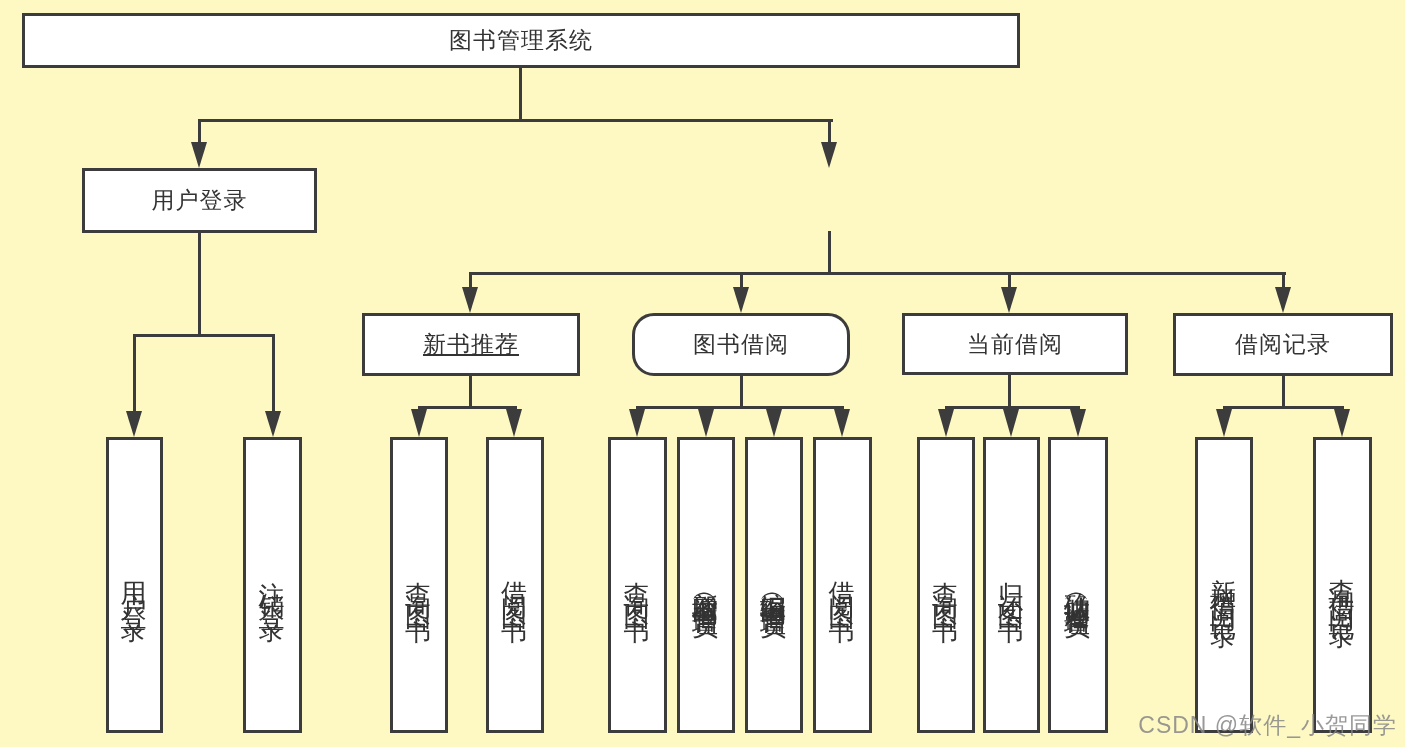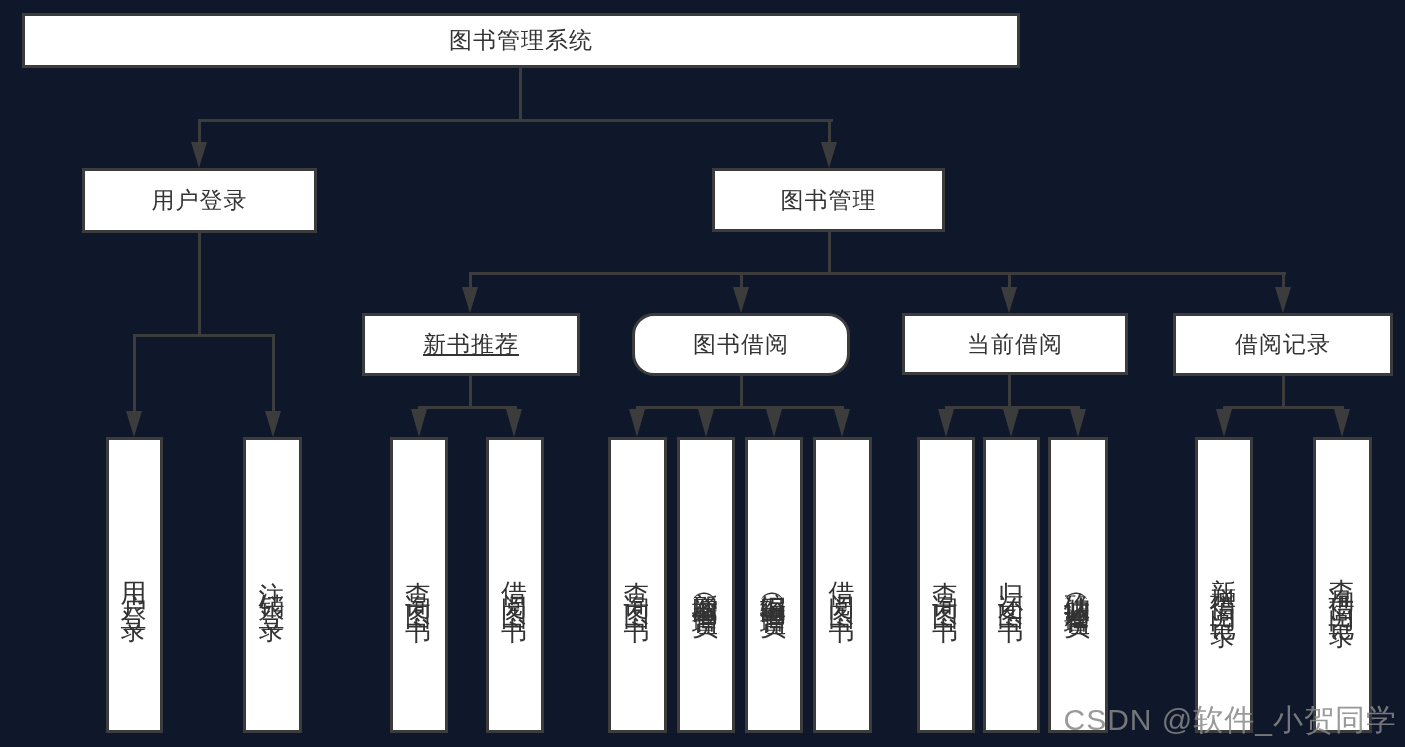--- a/index.html
+++ b/index.html
@@ -2,21 +2,21 @@
 <html><head>
 <meta charset="utf-8">
 <title>图书管理系统 功能结构图</title>
 <style>
   html, body { margin: 0; padding: 0; background: #ffffff; }
   body { font-family: "Liberation Sans", "DejaVu Sans", sans-serif; }
   .canvas {
     position: relative;
     width: 1405px;
     height: 747px;
-    background: #0f172a;
+    background: #fef9c3;
     overflow: hidden;
   }
   .box {
     position: absolute;
     box-sizing: border-box;
     border: 3px solid #3c3c3c;
     background: #ffffff;
     display: flex;
     align-items: center;
     justify-content: center;
@@ -53,44 +53,41 @@
     border-left: 8px solid transparent;
     border-right: 8px solid transparent;
     border-top: 26px solid #3c3c3c;
     z-index: 1;
   }
   .arrow.leafarrow { border-top-width: 28px; }
   .watermark {
     position: absolute;
     right: 8px;
     bottom: 6px;
-    font-size: 30px;
+    font-size: 23px;
     color: rgba(135, 135, 135, 0.85);
     letter-spacing: 1px;
     z-index: 3;
     white-space: nowrap;
     text-align: center;
   }
 </style>
 </head>
 <body>
 
 <div class="canvas">
 
   <div class="box" style="left:22px; top:13px; width:998px; height:55px;">
     <span>图书管理系统</span>
   </div>
 
   <div class="box" style="left:82px; top:168px; width:235px; height:65px;">
     <span>用户登录</span>
   </div>
 
-  <div class="box" style="left:712px; top:168px; width:233px; height:64px;">
-    <span>图书管理</span>
-  </div>
 
   <div class="box" style="left:362px; top:313px; width:218px; height:63px;text-decoration:underline;">
     <span>新书推荐</span>
   </div>
 
   <div class="box" style="left:632px; top:313px; width:218px; height:63px;border-radius:22px;">
     <span>图书借阅</span>
   </div>
 
   <div class="box" style="left:902px; top:313px; width:226px; height:62px;">

